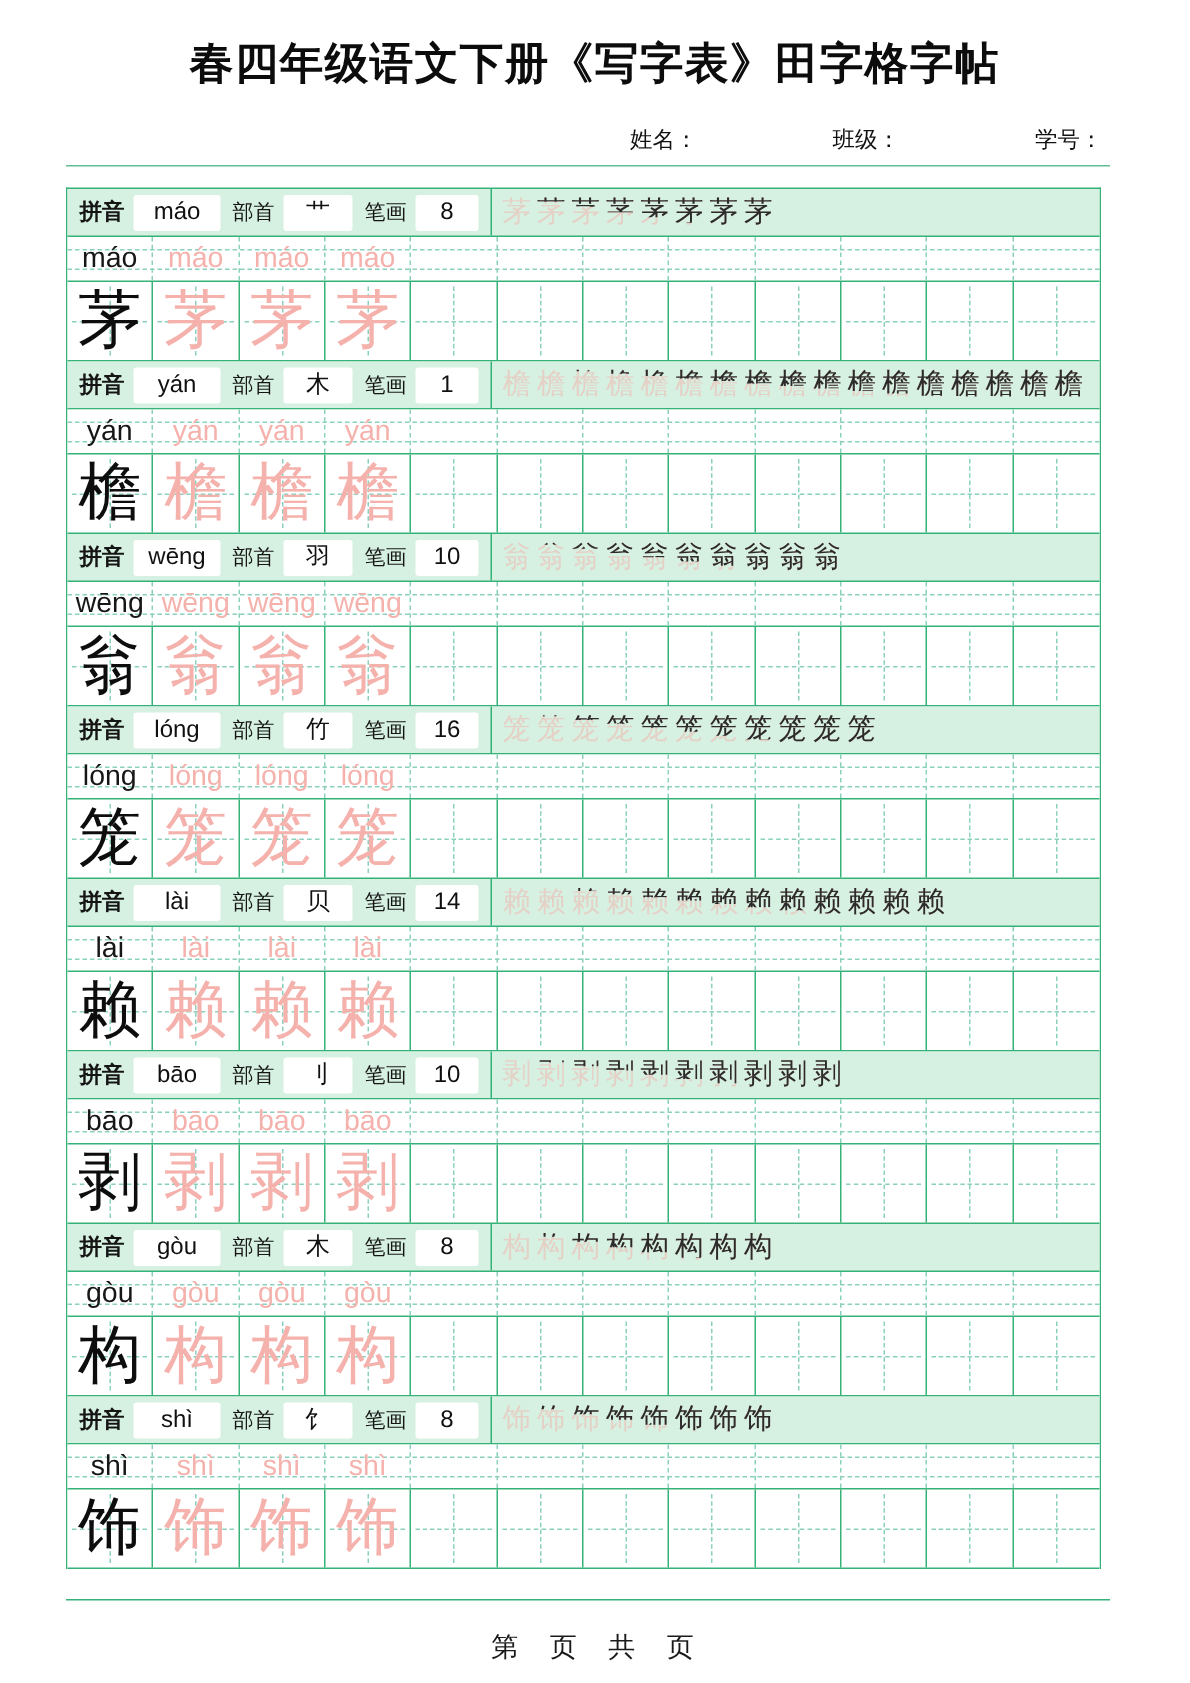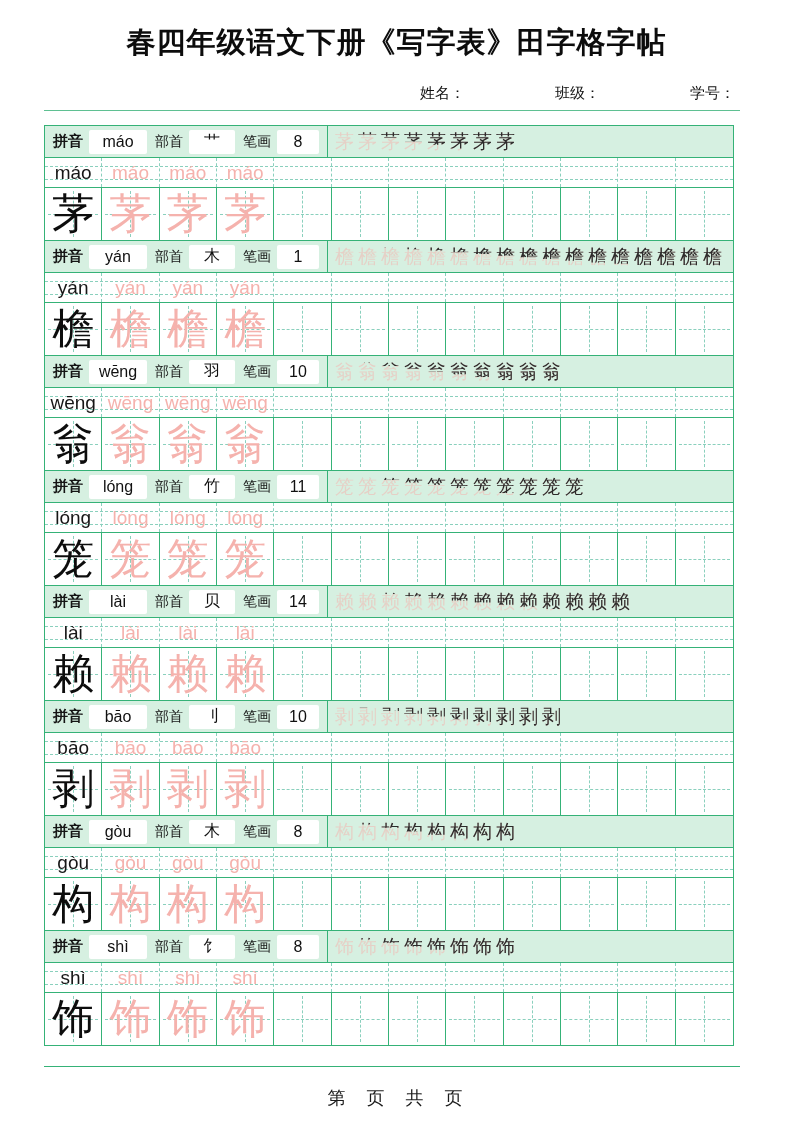--- a/index.html
+++ b/index.html
@@ -437,21 +437,21 @@
       <span class="lbl hei">拼音</span>
       <span class="box pybox">
             <span>lóng</span>
           </span>
       <span class="lbl kai">部首</span>
       <span class="box radbox">
             <span>竹</span>
           </span>
       <span class="lbl kai">笔画</span>
       <span class="box strbox">
-            <span>11</span>
+            <span>16</span>
           </span>
       <div class="strip">
             <div class="stage">
               <span class="ghost">笼</span>
               <span class="inkpart" style="clip-path: inset(0px 0px 91%);">笼</span>
             </div>
             <div class="stage">
               <span class="ghost">笼</span>
               <span class="inkpart" style="clip-path: inset(0px 0px 82%);">笼</span>
             </div>

